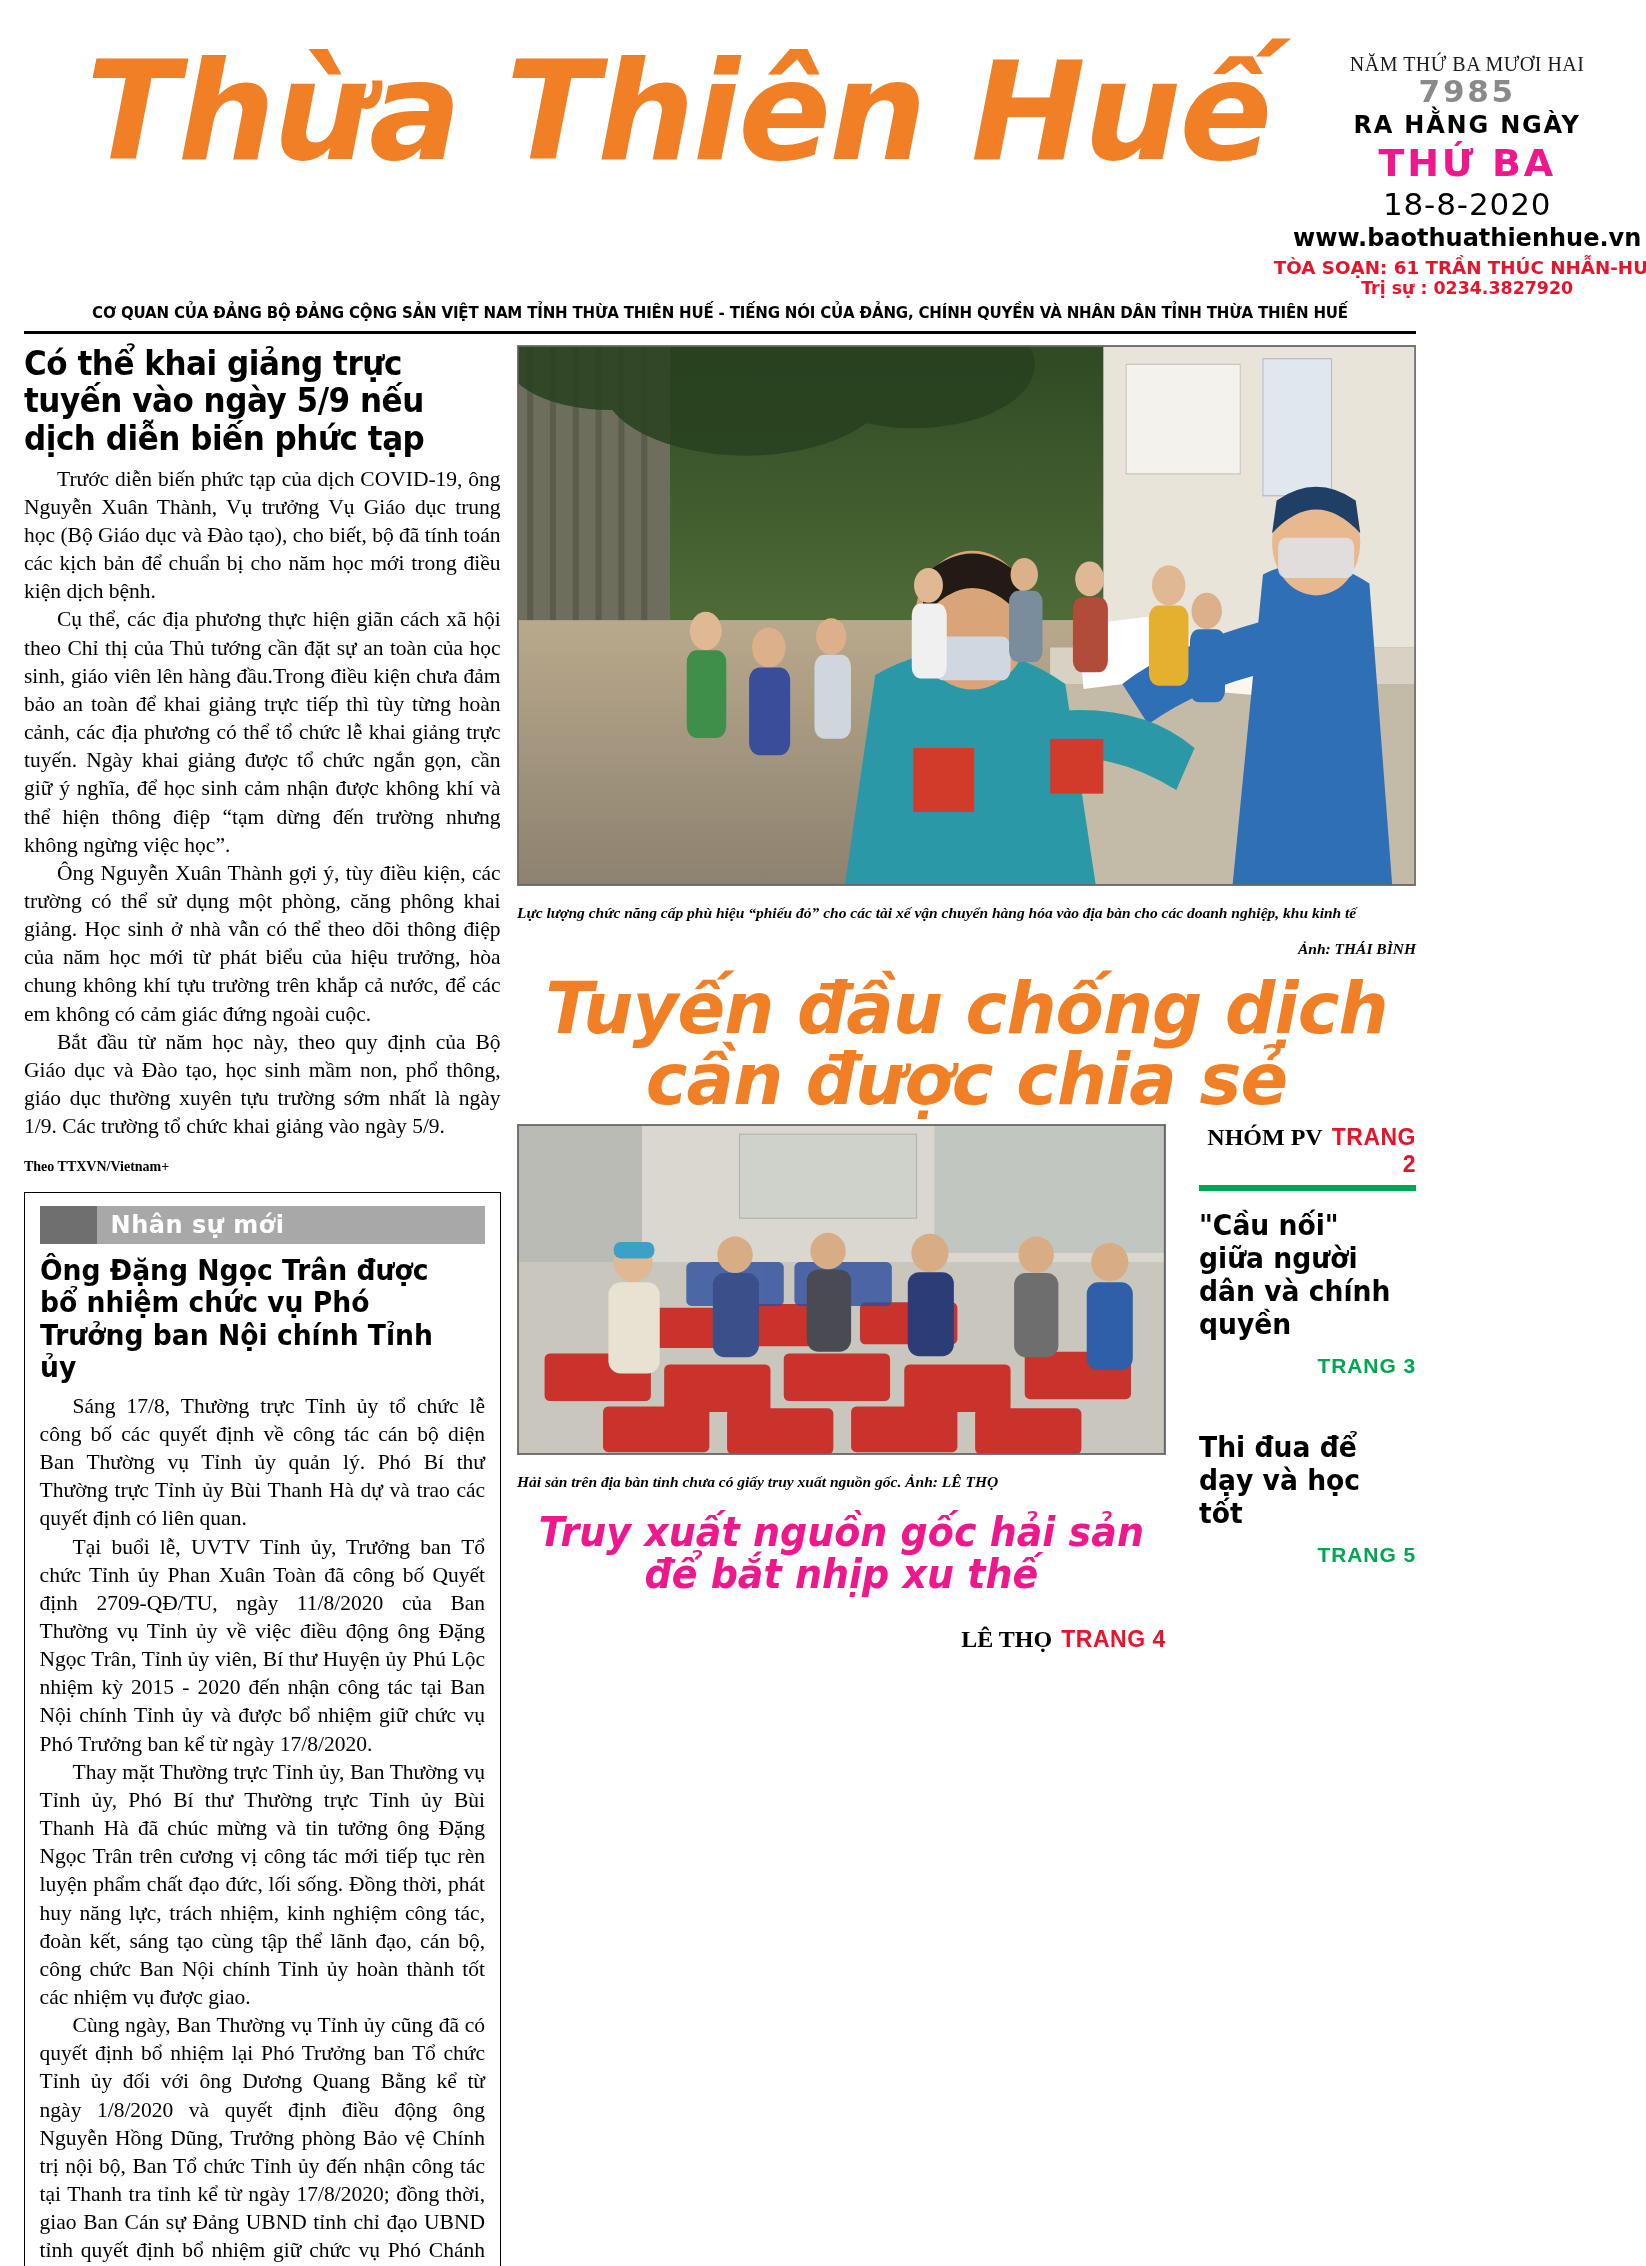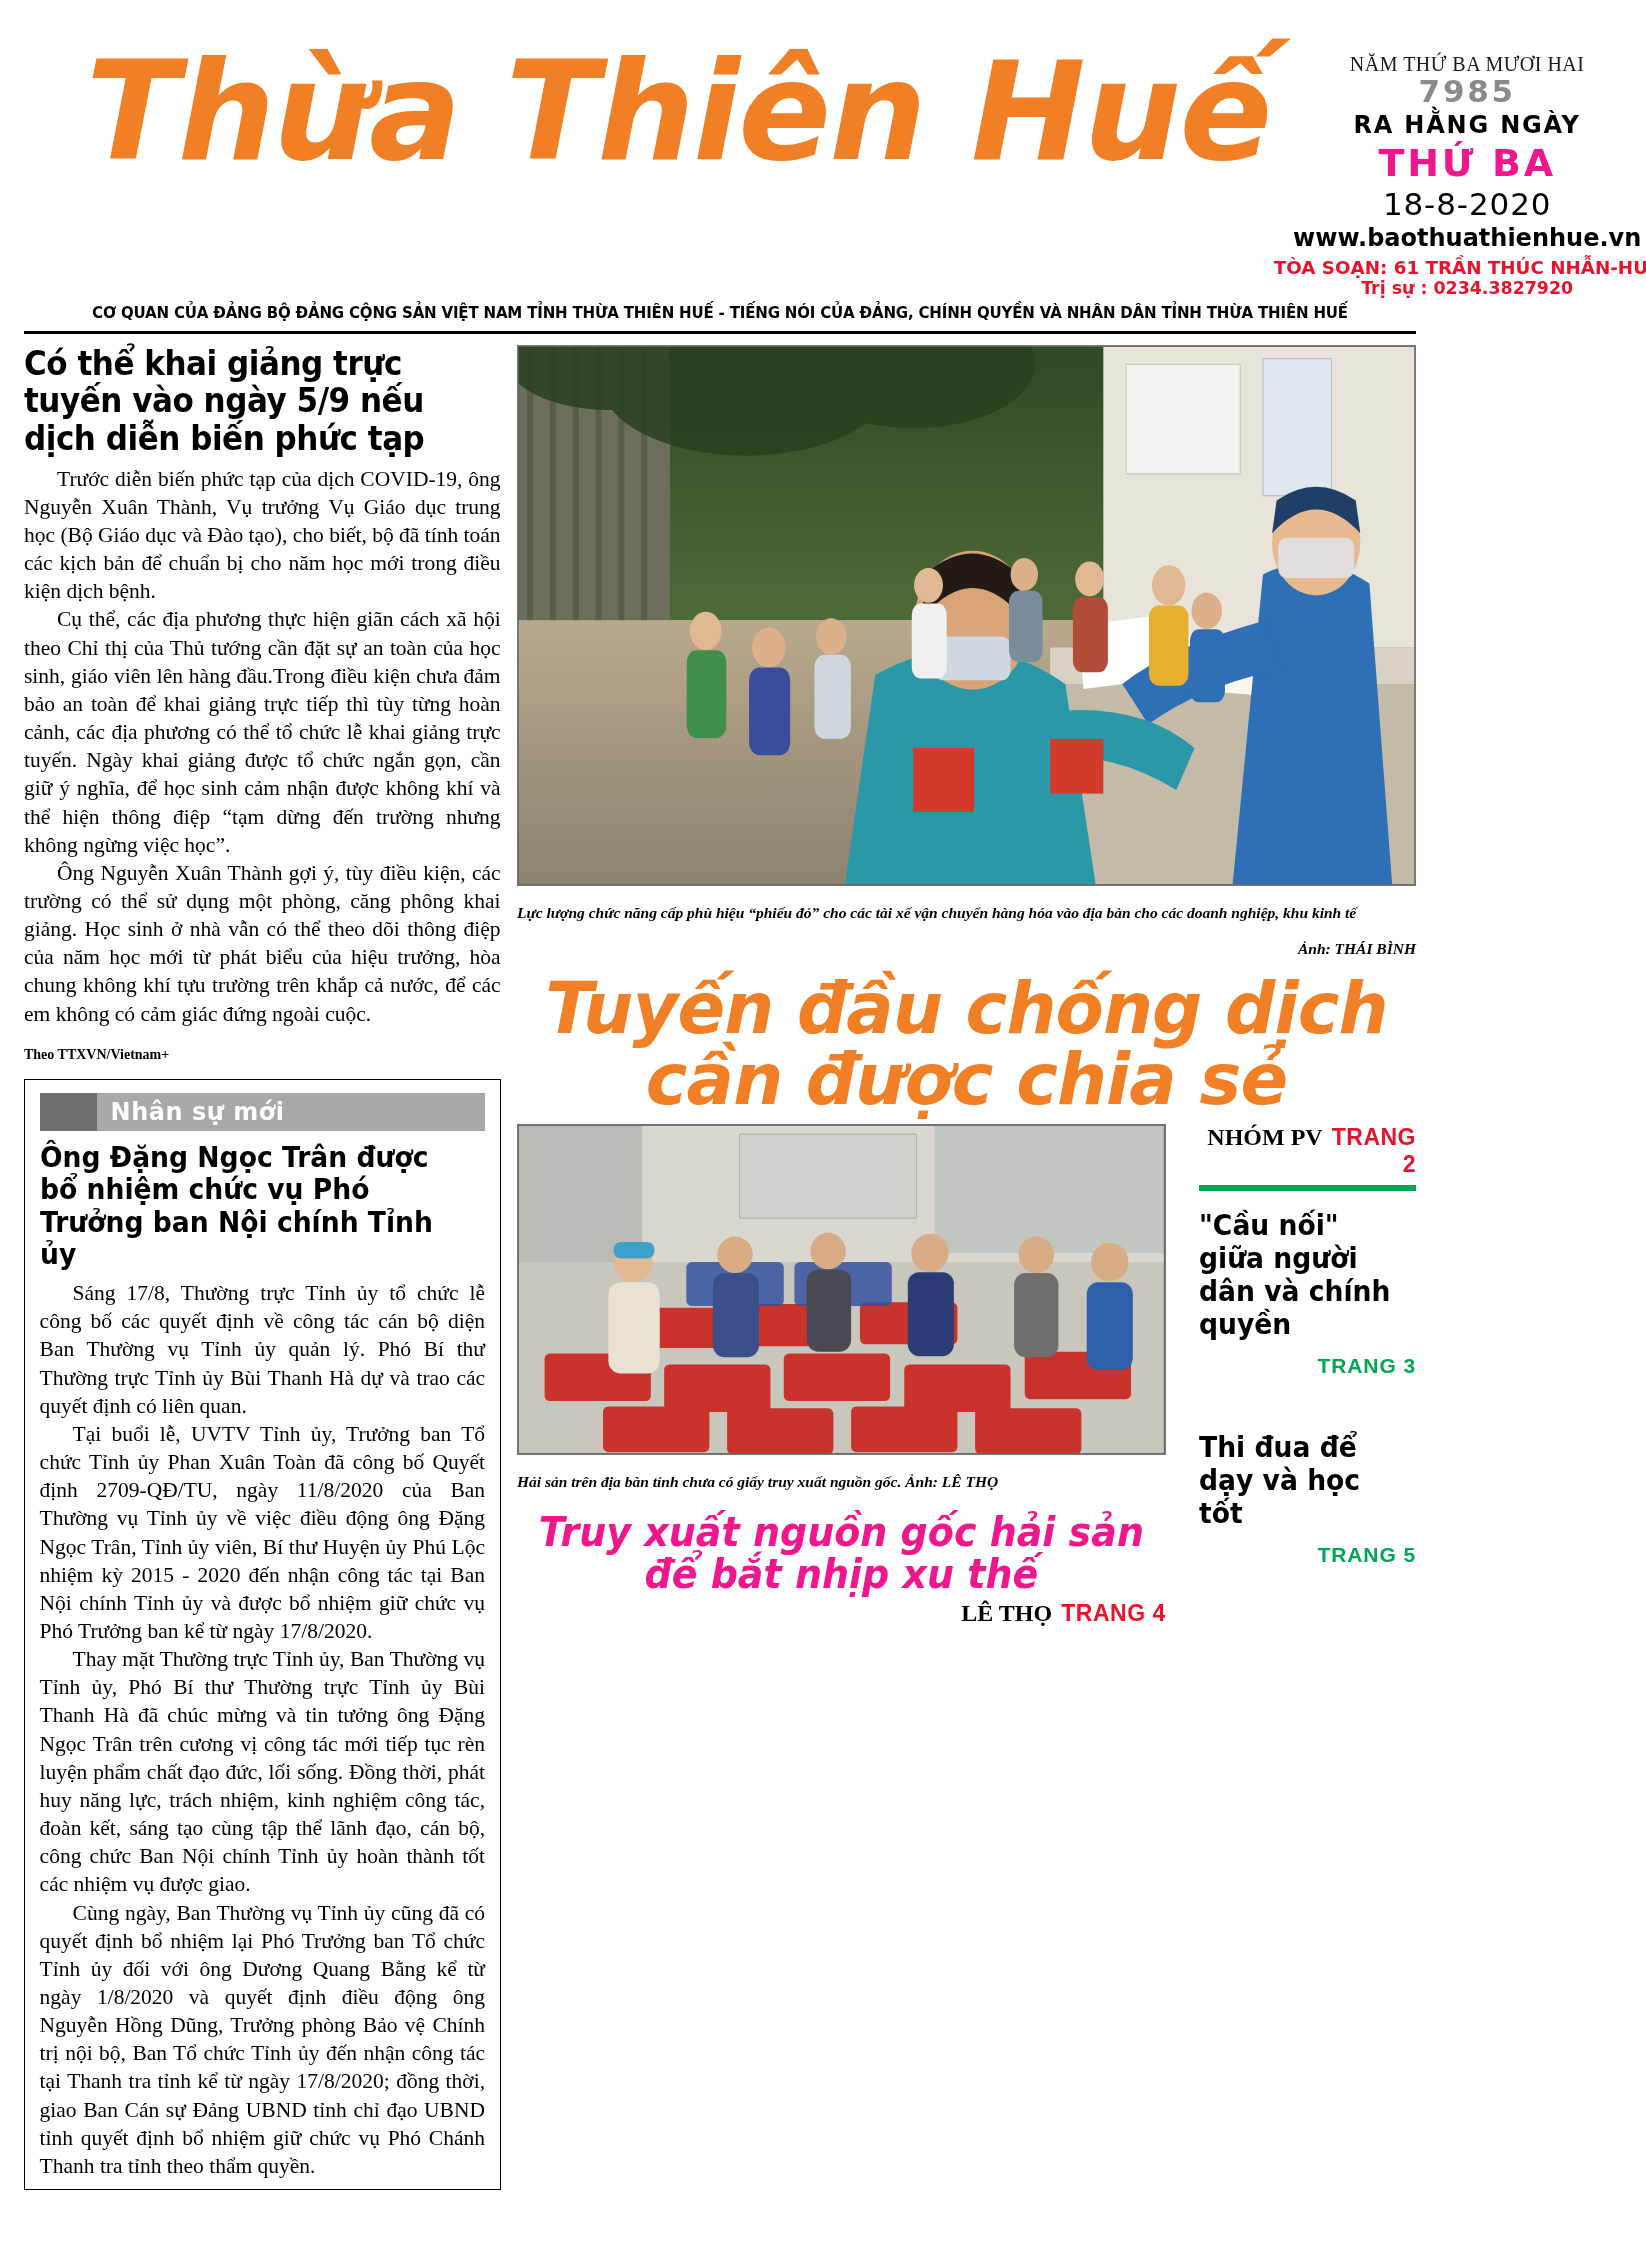--- a/index.html
+++ b/index.html
@@ -61,21 +61,21 @@
              color:#F07F26;font-size:71px;line-height:1;letter-spacing:-0.9px;
              text-align:center;margin:14.6px 0 5.5px 0;transform:scaleX(0.99);}
 
   .lower{display:flex;margin-top:9.1px;}
   .lower-left{width:667px;flex:0 0 667px;padding-right:18.3px;box-sizing:border-box;}
   .lower-right{flex:1 1 auto;padding-left:14.6px;}
 
   .photo-sec{height:329px;border:0.9px solid #777;}
   .pink-hl{font-family:"DejaVu Sans",sans-serif;font-weight:bold;font-style:italic;color:#F0178C;
            font-size:40px;line-height:1.05;text-align:center;margin:20px 0 0 0;transform:scaleX(0.95);}
-  .pageref-line{text-align:right;margin-top:5px;font-family:"Liberation Serif",serif;}
+  .pageref-line{text-align:right;margin-top:31px;font-family:"Liberation Serif",serif;}
   .pageref-line b{font-size:24px;}
   .pageref-red{color:#E8132B;font-family:Liberation Sans, sans-serif;font-weight:bold;font-size:23px;
                letter-spacing:0.5px;margin-left:9.1px;}
   .pageref-green{color:#00A651;font-family:Liberation Sans, sans-serif;font-weight:bold;font-size:21px;letter-spacing:0.9px;}
   .promo-hl{font-family:"DejaVu Sans",sans-serif;font-weight:bold;font-size:28px;line-height:1.18;
             margin:0;transform:scaleX(0.95);transform-origin:left;}
   .green-rule{height:5.5px;background:#00A651;margin:7.3px 0 18.3px 0;}
   .promo-item{margin-bottom:5.5px;}
   .promo-page{text-align:right;margin-top:12.8px;}
 </style>
@@ -104,20 +104,21 @@
 
   <div class="grid">
 
     <div class="col-left">
 
       <div class="lead-hl">Có thể khai giảng trực tuyến vào ngày 5/9 nếu dịch diễn biến phức tạp</div>
       <div class="body-text">
         <p>Trước diễn biến phức tạp của dịch COVID-19, ông Nguyễn Xuân Thành, Vụ trưởng Vụ Giáo dục trung học (Bộ Giáo dục và Đào tạo), cho biết, bộ đã tính toán các kịch bản để chuẩn bị cho năm học mới trong điều kiện dịch bệnh.</p>
         <p>Cụ thể, các địa phương thực hiện giãn cách xã hội theo Chỉ thị của Thủ tướng cần đặt sự an toàn của học sinh, giáo viên lên hàng đầu.Trong điều kiện chưa đảm bảo an toàn để khai giảng trực tiếp thì tùy từng hoàn cảnh, các địa phương có thể tổ chức lễ khai giảng trực tuyến. Ngày khai giảng được tổ chức ngắn gọn, cần giữ ý nghĩa, để học sinh cảm nhận được không khí và thể hiện thông điệp “tạm dừng đến trường nhưng không ngừng việc học”.</p>
         <p>Ông Nguyễn Xuân Thành gợi ý, tùy điều kiện, các trường có thể sử dụng một phòng, căng phông khai giảng. Học sinh ở nhà vẫn có thể theo dõi thông điệp của năm học mới từ phát biểu của hiệu trưởng, hòa chung không khí tựu trường trên khắp cả nước, để các em không có cảm giác đứng ngoài cuộc.</p>
+        <p>Bắt đầu từ năm học này, theo quy định của Bộ Giáo dục và Đào tạo, học sinh mầm non, phổ thông, giáo dục thường xuyên tựu trường sớm nhất là ngày 1/9. Các trường tổ chức khai giảng vào ngày 5/9.</p>
       </div>
       <div class="byline">Theo TTXVN/Vietnam+</div>
 
       <div class="boxed">
         <div class="kicker">
           <span>Nhân sự mới</span>
         </div>
         <div class="box-hl">Ông Đặng Ngọc Trân được bổ nhiệm chức vụ Phó Trưởng ban Nội chính Tỉnh ủy</div>
         <div class="body-text">
           <p>Sáng 17/8, Thường trực Tỉnh ủy tổ chức lễ công bố các quyết định về công tác cán bộ diện Ban Thường vụ Tỉnh ủy quản lý. Phó Bí thư Thường trực Tỉnh ủy Bùi Thanh Hà dự và trao các quyết định có liên quan.</p>

